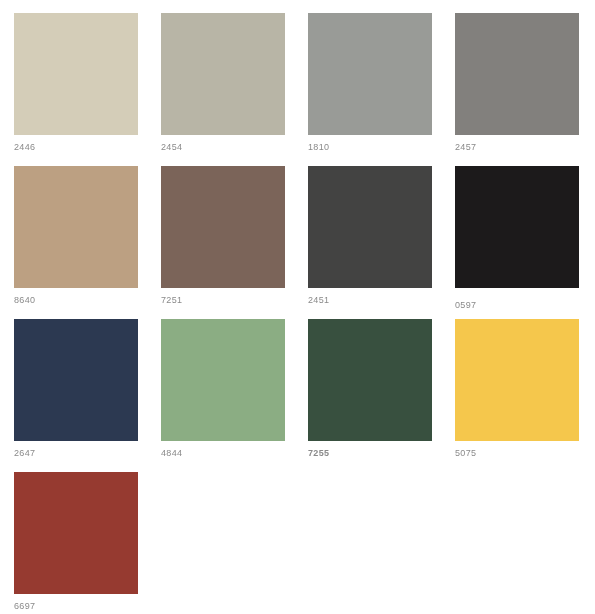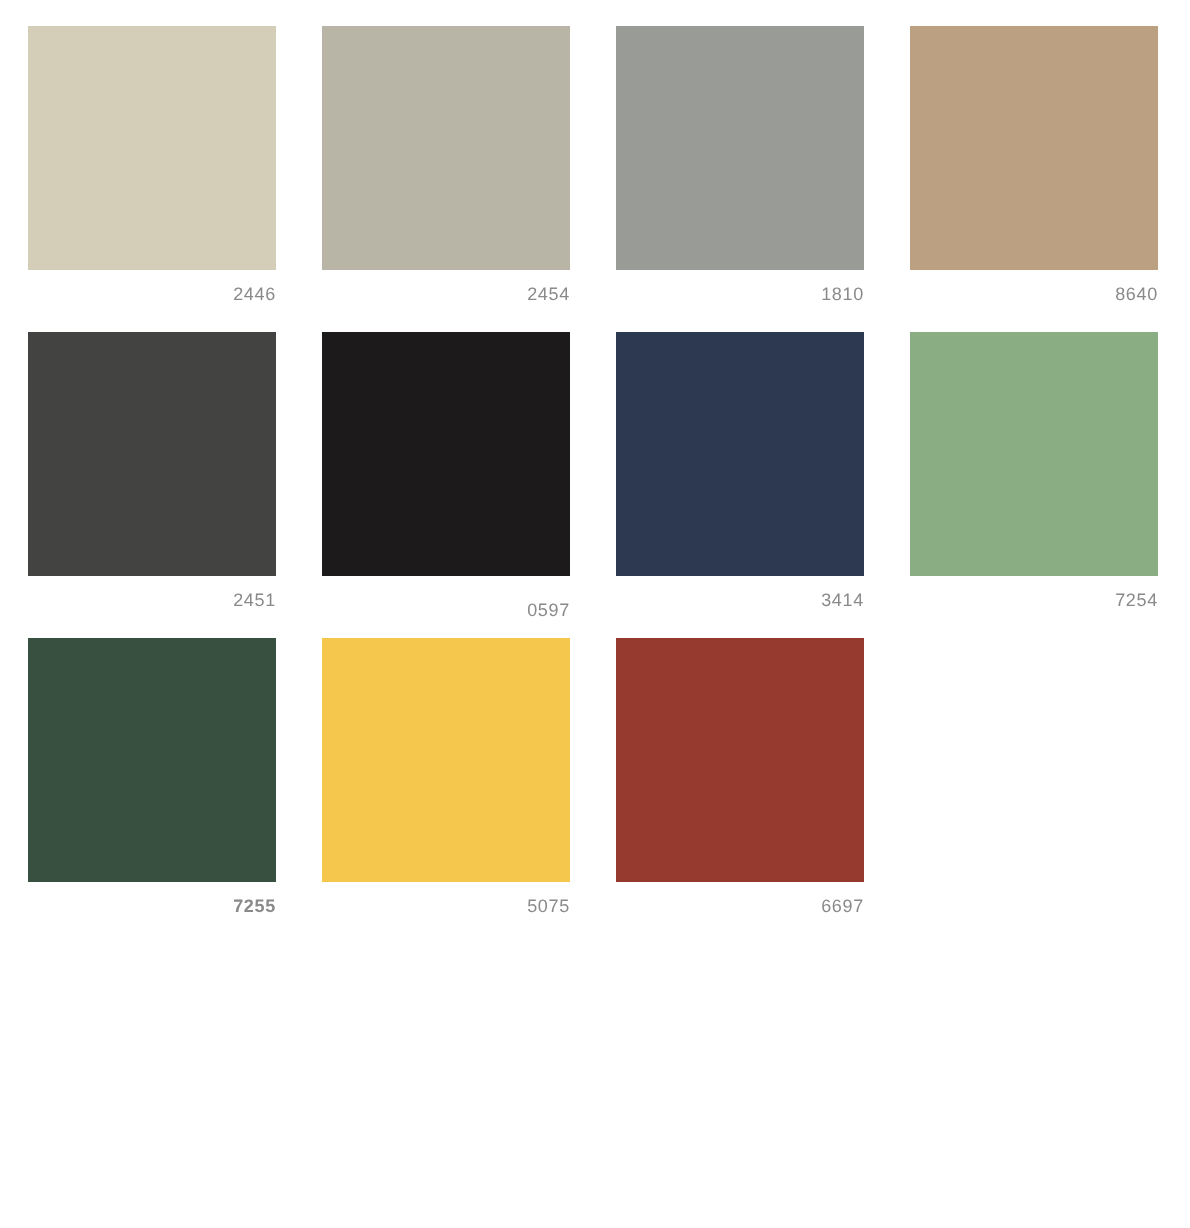--- a/index.html
+++ b/index.html
@@ -23,21 +23,21 @@
     grid-template-columns: repeat(4, 124px);
     grid-template-rows: repeat(4, 153px);
     column-gap: 23px;
     row-gap: 0px;
     align-content: start;
   }
   .swatch-cell {
     width: 124px;
     display: flex;
     flex-direction: column;
-    align-items: flex-end;
+    align-items: flex-start;
   }
   .swatch-chip {
     width: 124px;
     height: 122px;
     display: block;
   }
   .swatch-label {
     margin-top: 7px;
     font-family: "Liberation Sans", sans-serif;
     font-size: 9px;
@@ -58,38 +58,46 @@
     </div>
     <div class="swatch-cell">
       <div class="swatch-chip" style="background-color: rgb(184, 181, 166);"></div>
       <div class="swatch-label" style="color: rgb(138, 138, 138);">2454</div>
     </div>
     <div class="swatch-cell">
       <div class="swatch-chip" style="background-color: rgb(153, 155, 151);"></div>
       <div class="swatch-label" style="color: rgb(138, 138, 138);">1810</div>
     </div>
     <div class="swatch-cell">
+      <div class="swatch-chip" style="background-color: rgb(130, 128, 125);"></div>
+      <div class="swatch-label" style="color: rgb(138, 138, 138);">2457</div>
+    </div>
+    <div class="swatch-cell">
       <div class="swatch-chip" style="background-color: rgb(188, 160, 130);"></div>
       <div class="swatch-label" style="color: rgb(138, 138, 138);">8640</div>
+    </div>
+    <div class="swatch-cell">
+      <div class="swatch-chip" style="background-color: rgb(123, 100, 89);"></div>
+      <div class="swatch-label" style="color: rgb(138, 138, 138);">7251</div>
     </div>
     <div class="swatch-cell">
       <div class="swatch-chip" style="background-color: rgb(67, 67, 66);"></div>
       <div class="swatch-label" style="color: rgb(138, 138, 138);">2451</div>
     </div>
     <div class="swatch-cell">
       <div class="swatch-chip" style="background-color: rgb(28, 26, 27);"></div>
       <div class="swatch-label" style="color: rgb(138, 138, 138); margin-top: 12px;">0597</div>
     </div>
     <div class="swatch-cell">
       <div class="swatch-chip" style="background-color: rgb(44, 57, 81);"></div>
-      <div class="swatch-label" style="color: rgb(138, 138, 138);">3414</div>
+      <div class="swatch-label" style="color: rgb(138, 138, 138);">2647</div>
     </div>
     <div class="swatch-cell">
       <div class="swatch-chip" style="background-color: rgb(139, 173, 131);"></div>
-      <div class="swatch-label" style="color: rgb(138, 138, 138);">7254</div>
+      <div class="swatch-label" style="color: rgb(138, 138, 138);">4844</div>
     </div>
     <div class="swatch-cell">
       <div class="swatch-chip" style="background-color: rgb(56, 80, 63);"></div>
       <div class="swatch-label" style="color: rgb(138, 138, 138); font-weight: bold;">7255</div>
     </div>
     <div class="swatch-cell">
       <div class="swatch-chip" style="background-color: rgb(245, 199, 76);"></div>
       <div class="swatch-label" style="color: rgb(138, 138, 138);">5075</div>
     </div>
     <div class="swatch-cell">

